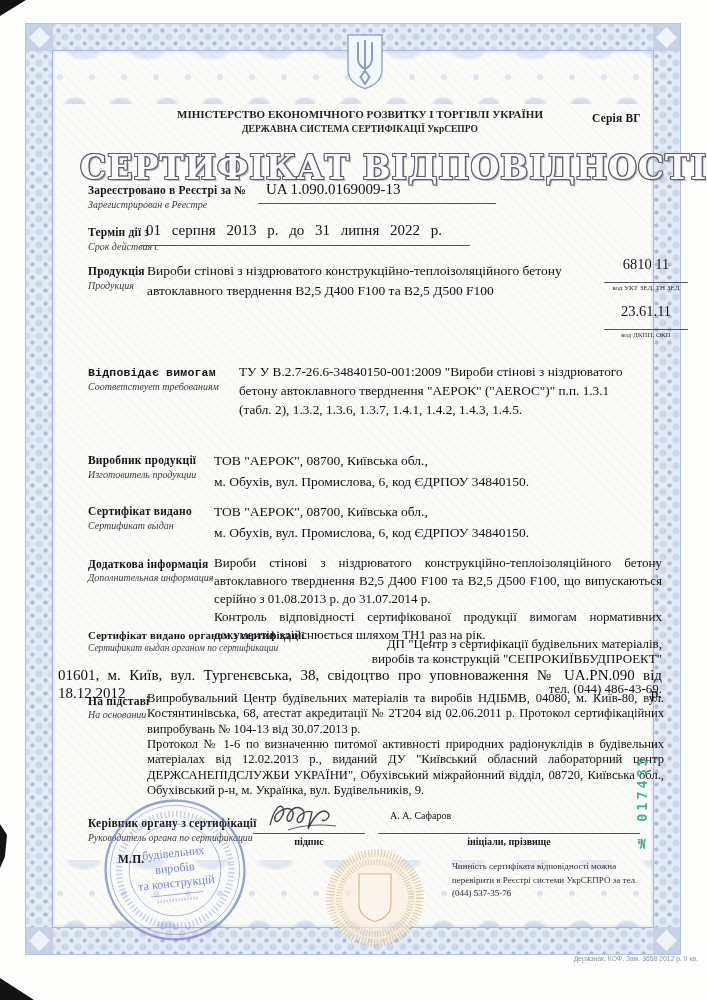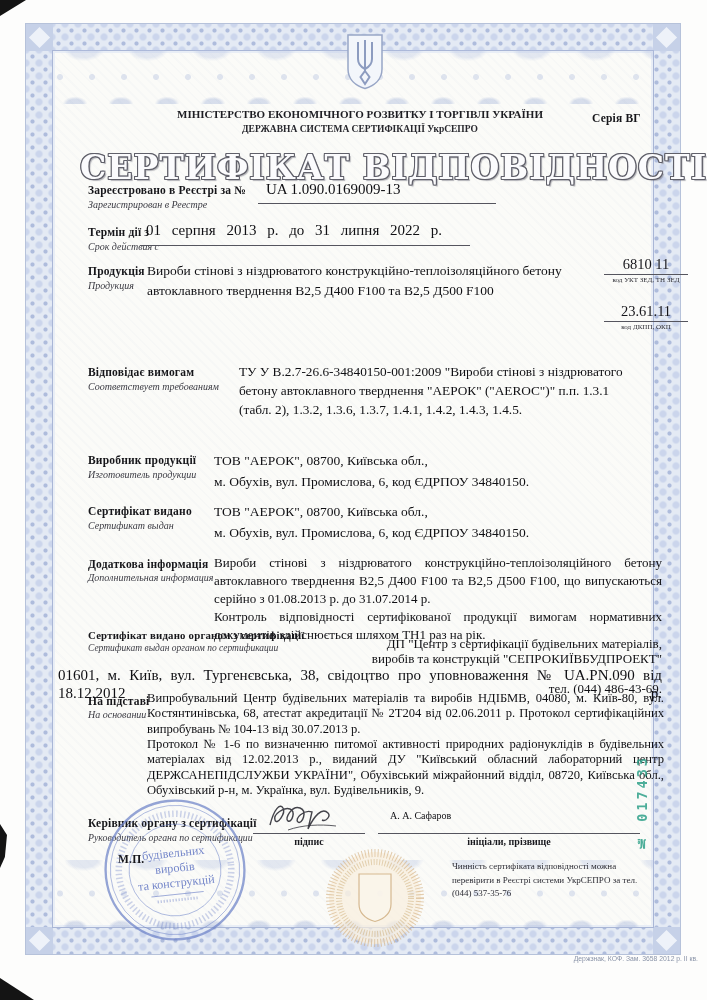--- a/index.html
+++ b/index.html
@@ -36,21 +36,21 @@
   .lblru{font-style:italic;font-size:10px;color:#3a3a42;}
   .val{font-size:13.5px;color:#101014;line-height:1.5;}
   .fill-line{border-bottom:1px solid #55555e;height:0;}
   .cap{font-weight:bold;font-size:10px;color:#1a1a1f;text-align:center;}
   .just{text-align:justify;}
   .cert-title{font-family:"DejaVu Serif",serif;font-weight:bold;font-size:33px;letter-spacing:1px;
     color:#fbfbfd;white-space:nowrap;
     text-shadow:1px 0 0 #60606a,-1px 0 0 #60606a,0 1px 0 #60606a,0 -1px 0 #60606a,
       1px 1px 0 #60606a,-1px -1px 0 #60606a,1px -1px 0 #60606a,-1px 1px 0 #60606a,2px 2px 1px rgba(90,90,105,.45);}
   .code{width:84px;text-align:center;}
-  .code .cv{font-size:14.5px;color:#15151a;border-bottom:1px solid #55555e;padding-bottom:1px;}
+  .code .cv{font-size:14.5px;color:#15151a;border-bottom:1px solid #55555e;padding-bottom:9px;}
   .code .cc{font-size:7px;color:#2c2c33;padding-top:1px;}
   .serial-vert{writing-mode:vertical-rl;transform:rotate(180deg);
     font-family:"DejaVu Sans Mono",monospace;font-size:13.5px;font-weight:bold;letter-spacing:3px;
     color:#2fa189;opacity:.85;}
   .print-info{font-size:6.8px;color:#8a94a8;text-align:right;font-family:"Liberation Sans",sans-serif;}
   .verif{font-size:9px;line-height:1.5;color:#2d2d35;}
   p{margin:0;}
   .artifact{position:absolute;z-index:10;background:#141414;}
 </style>
 </head>
@@ -102,21 +102,21 @@
   <div class="abs val" style="left:147px;top:261px;width:448px;">Вироби стінові з ніздрюватого конструкційно-теплоізоляційного бетону автоклавного тверднення В2,5 Д400 F100 та В2,5 Д500 F100</div>
   <div class="abs code" style="left:604px;top:256px;">
     <div class="cv">6810 11</div>
     <div class="cc">код УКТ ЗЕД, ТН ЗЕД</div>
   </div>
   <div class="abs code" style="left:604px;top:303px;">
     <div class="cv">23.61.11</div>
     <div class="cc">код ДКПП, ОКП</div>
   </div>
 
-  <div class="abs lbl" style="left:88px;top:366px;">Відповідає вимогам</div>
+  <div class="abs lbl" style="left:88px;top:366px;font-family:Liberation Mono, monospace;">Відповідає вимогам</div>
   <div class="abs lblru" style="left:88px;top:381px;">Соответствует требованиям</div>
   <div class="abs val" style="left:239px;top:363px;width:398px;font-size:13.3px;line-height:1.42;">ТУ У В.2.7-26.6-34840150-001:2009 "Вироби стінові з ніздрюватого бетону автоклавного тверднення "АЕРОК" ("AEROC")" п.п. 1.3.1 (табл. 2), 1.3.2, 1.3.6, 1.3.7, 1.4.1, 1.4.2, 1.4.3, 1.4.5.</div>
 
   <div class="abs lbl" style="left:88px;top:454px;">Виробник продукції</div>
   <div class="abs lblru" style="left:88px;top:469px;">Изготовитель продукции</div>
   <div class="abs val" style="left:214px;top:451px;width:420px;line-height:1.55;">
     <p>ТОВ "АЕРОК", 08700, Київська обл.,</p>
     <p>м. Обухів, вул. Промислова, 6, код ЄДРПОУ 34840150.</p>
   </div>
 

